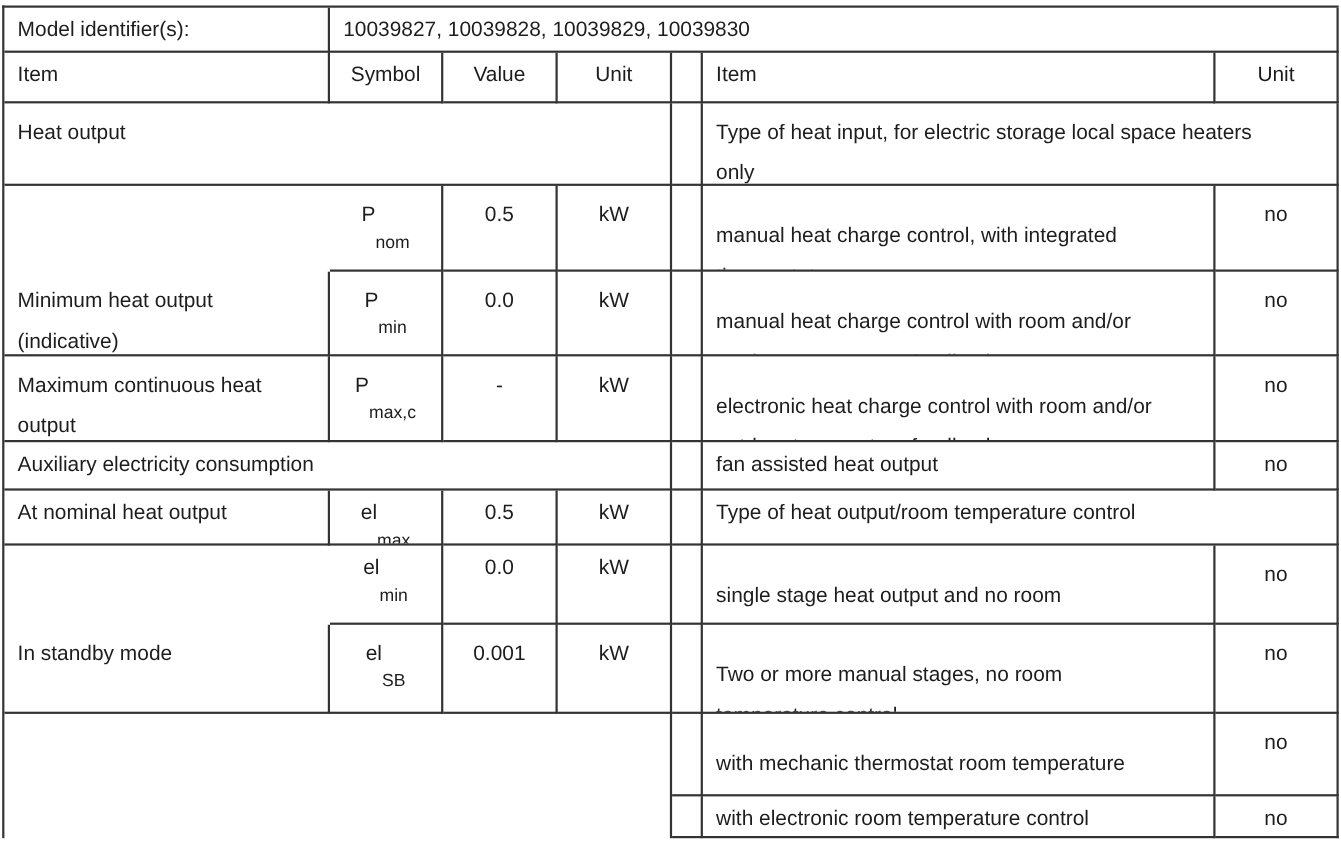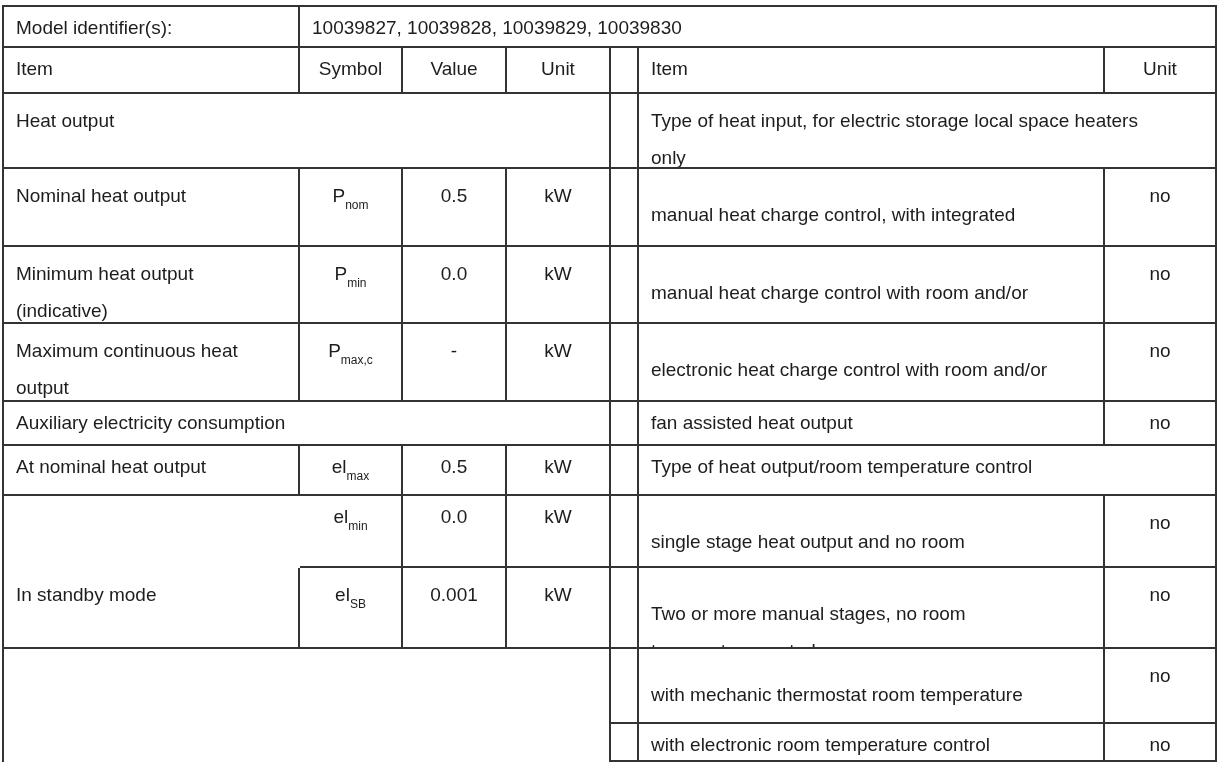--- a/index.html
+++ b/index.html
@@ -27,21 +27,21 @@
     line-height:37px;
     overflow:hidden;
   }
   .lh-s { line-height:26px; }
   .ctr  { text-align:center; padding-left:4px; padding-right:4px; }
   .b    { font-weight:400; }
   .no-bb{ border-bottom:none; }
   .liw  { display:block; max-width:250px; }
   .riw  { display:block; max-width:398px;margin-top:19px; }
   .rhw  { display:block; max-width:525px; }
-  .sub  { font-size:12px; position:relative; top:7px; margin-left:0; }
+  .sub  { font-size:16px; position:relative; top:24px; margin-left:0; }
 </style>
 </head>
 <body>
 
 <div class="tbl">
 
   <div class="cell b lh-s" style="grid-area:1/1/2/2">Model identifier(s):</div>
   <div class="cell lh-s" style="grid-area:1/2/2/8">10039827, 10039828, 10039829, 10039830</div>
 
   <div class="cell lh-s" style="grid-area:2/1/3/2">Item</div>
@@ -51,23 +51,20 @@
   <div class="cell" style="grid-area:2/5/3/6"></div>
   <div class="cell lh-s" style="grid-area:2/6/3/7">Item</div>
   <div class="cell lh-s ctr" style="grid-area:2/7/3/8">Unit</div>
 
   <div class="cell b" style="grid-area:3/1/4/5">Heat output</div>
   <div class="cell" style="grid-area:3/5/4/6"></div>
   <div class="cell b" style="grid-area:3/6/4/8">
       <span class="rhw">Type of heat input, for electric storage local space heaters only</span>
     </div>
 
-  <div class="cell" style="grid-area:4/1/5/2">
-      <span class="liw">Nominal heat output</span>
-    </div>
   <div class="cell ctr" style="grid-area:4/2/5/3"><span>P</span><span class="sub">nom</span></div>
   <div class="cell ctr" style="grid-area:4/3/5/4">0.5</div>
   <div class="cell ctr" style="grid-area:4/4/5/5">kW</div>
   <div class="cell" style="grid-area:4/5/5/6"></div>
   <div class="cell" style="grid-area:4/6/5/7">
       <span class="riw">manual heat charge control, with integrated thermostat</span>
     </div>
   <div class="cell ctr" style="grid-area:4/7/5/8">no</div>
 
   <div class="cell" style="grid-area:5/1/6/2">

